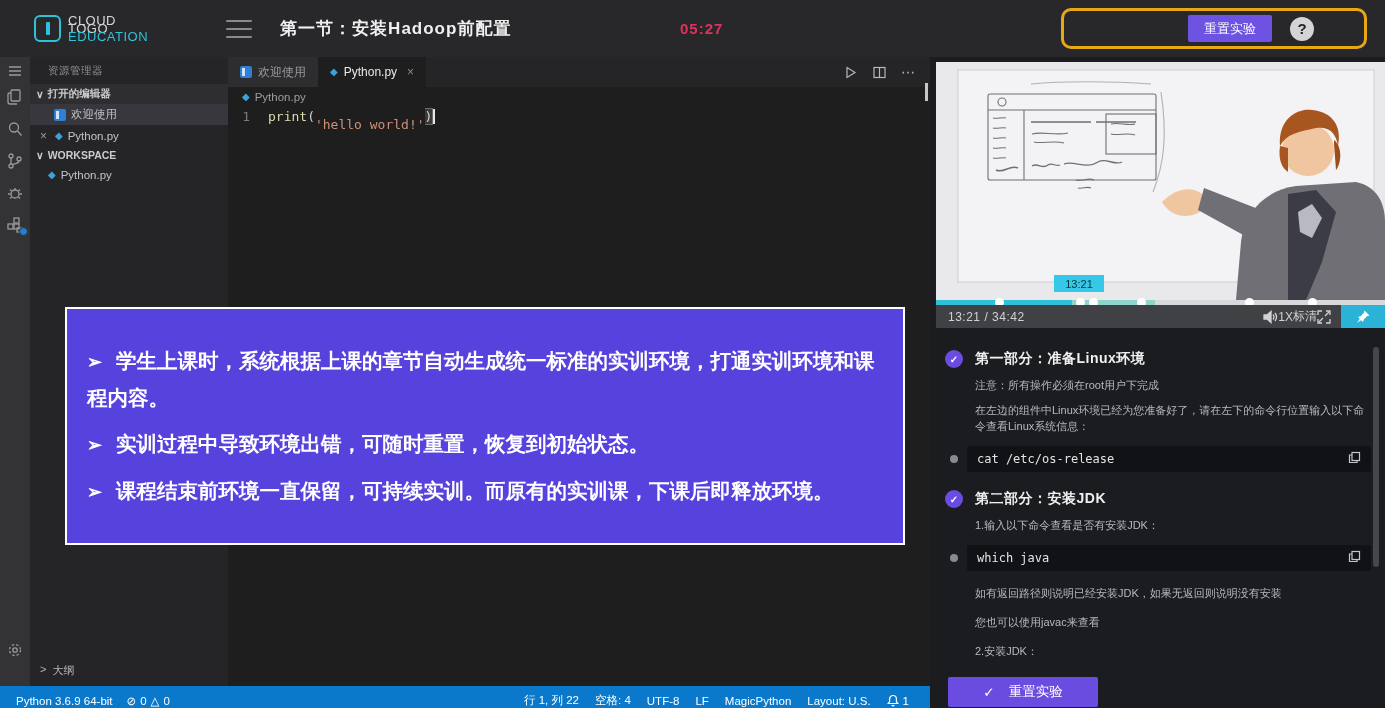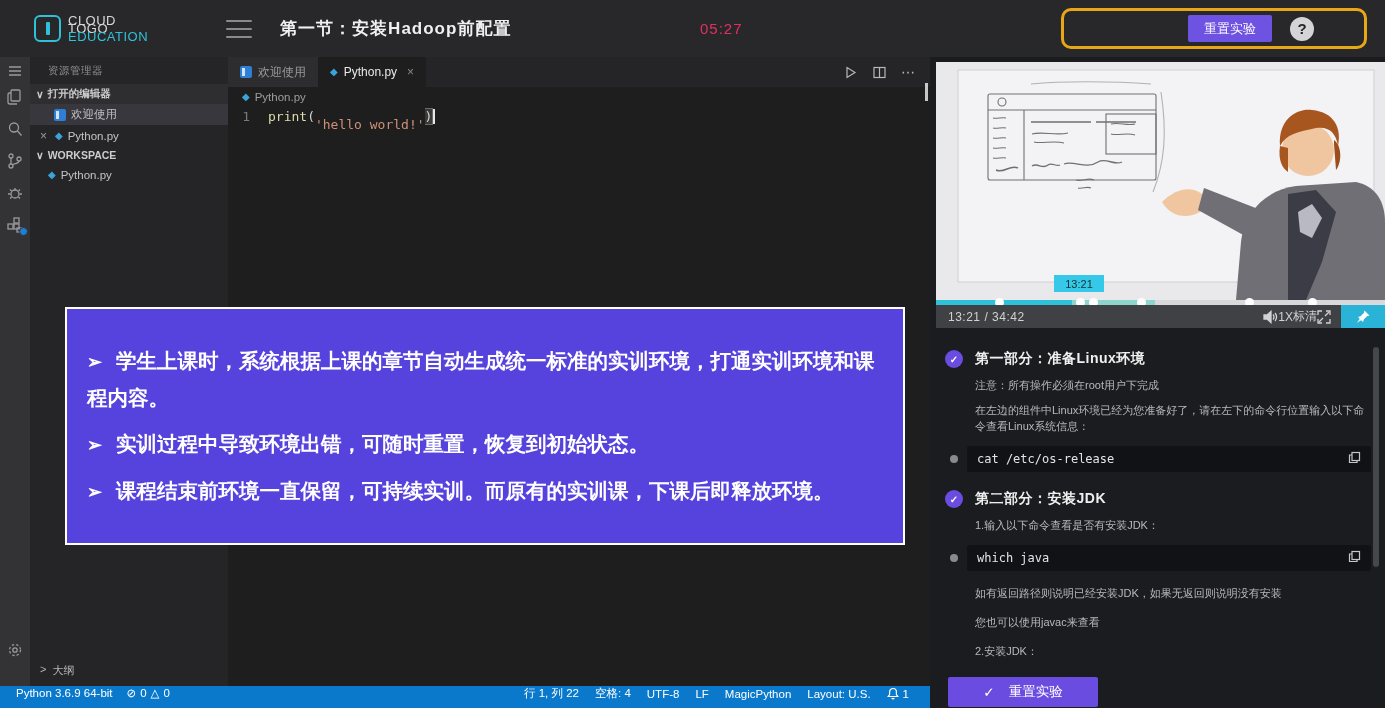--- a/index.html
+++ b/index.html
@@ -11,21 +11,21 @@
   .topbar { position:absolute; left:0; top:0; width:1385px; height:57px; background:#28282b; display:flex; align-items:center; z-index:5; }
   .logo { display:flex; align-items:center; gap:7px; margin-left:34px; }
   .logo-mark { width:27px; height:27px; border:2px solid #2fc1d8; border-radius:6px; position:relative; }
   .logo-mark::after { content:""; position:absolute; left:10px; top:5px; width:4px; height:13px; background:#2fc1d8; border-radius:1px; }
   .logo-text { display:flex; flex-direction:column; line-height:8px; }
   .logo-text span { font-size:13px; font-weight:normal; color:#d8d8d8; letter-spacing:.5px; }
   .logo-text span.cyan { color:#2fc1d8; }
   .hamburger { margin-left:78px; width:26px; height:18px; display:flex; flex-direction:column; justify-content:space-between; cursor:pointer; }
   .hamburger div { height:2px; background:#8a8a8e; border-radius:1px; }
   .topbar-title { margin-left:28px; font-size:17px; font-weight:bold; color:#f0f0f0; letter-spacing:1px; }
-  .timer { position:absolute; left:700px; top:20px; font-size:15px; font-weight:normal; color:#e0315e; letter-spacing:1px;text-align:right; }
+  .timer { position:absolute; left:680px; top:20px; font-size:15px; font-weight:bold; color:#e0315e; letter-spacing:1px;text-align:right; }
   .highlight-box { position:absolute; right:18px; top:8px; width:306px; height:41px; border:3px solid #e8a715; border-radius:10px; display:flex; align-items:center; justify-content:flex-end; gap:18px; padding-right:50px; }
   .reset-btn { width:84px; height:27px; background:#6e52e2; color:#fff; font-size:13px; border:none; border-radius:2px; cursor:pointer; font-family:inherit; }
   .help-circle { width:24px; height:24px; border-radius:50%; background:#d4d4d6; color:#222; font-size:15px; font-weight:bold; display:flex; align-items:center; justify-content:center; cursor:pointer; }
 
   
   .main { position:absolute; left:0; top:57px; width:1385px; height:651px; }
 
   
   .activitybar { position:absolute; left:0; top:0; width:30px; height:629px; background:#333336; display:flex; flex-direction:column; align-items:center; }
   .act-icon { width:30px; height:24px; display:flex; align-items:center; justify-content:center; color:#9a9a9e; cursor:pointer; position:relative; }
@@ -95,21 +95,21 @@
   .copy-ico svg { stroke:#c6c6ca; fill:none; stroke-width:1.2; }
   .next-btn { margin:18px 0 0 18px; width:150px; height:30px; background:#6b4ce0; color:#fff; border:none; border-radius:2px; font-size:13.5px; display:flex; align-items:center; justify-content:center; gap:14px; cursor:pointer; font-family:inherit; }
   .panel-scroll { position:absolute; right:6px; top:290px; width:6px; height:220px; border-radius:3px; background:#46474b; }
 
   
   .overlay-box { position:absolute; left:65px; top:307px; width:840px; height:238px; background:#5642dc; border:2px solid #fff; z-index:10; padding:14px 20px; display:flex; flex-direction:column; justify-content:center; }
   .bullet { color:#fff; font-weight:bold; font-size:20.5px; line-height:36px; margin:5px 0; }
   .bullet .bmark { margin-right:14px; font-size:18px; }
 
   
-  .statusbar { position:absolute; left:0; top:686px; width:930px; height:22px; background:#0a79cc; color:#fff; display:flex; align-items:flex-start; font-size:11.5px; }
+  .statusbar { position:absolute; left:0; top:686px; width:930px; height:22px; background:#0a79cc; color:#fff; display:flex; align-items:flex-end; font-size:11.5px; }
   .sb-left { display:flex; align-items:center; gap:14px; margin-left:16px; }
   .sb-item { display:flex; align-items:center; gap:4px; cursor:pointer; white-space:nowrap; }
   .sb-right { margin-left:auto; display:flex; align-items:center; gap:16px; margin-right:21px; }
   .sb-right svg { stroke:#fff; fill:none; stroke-width:1.2; }
 </style>
 </head>
 <body>
 
 <div class="app">
 

